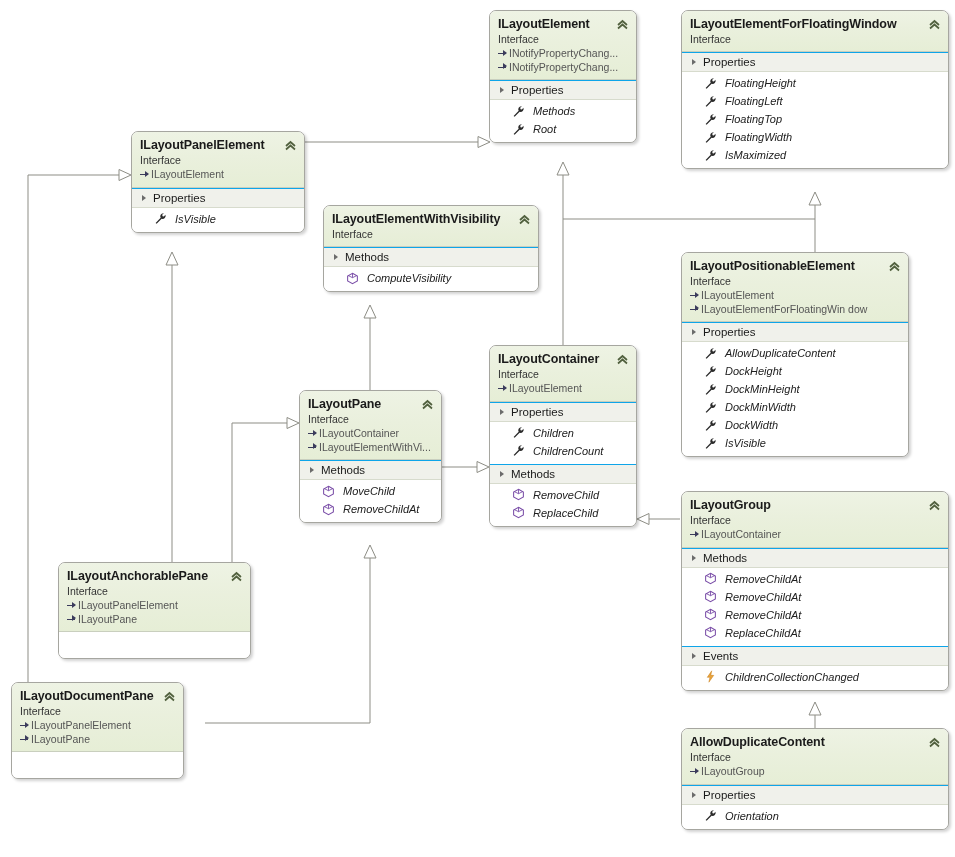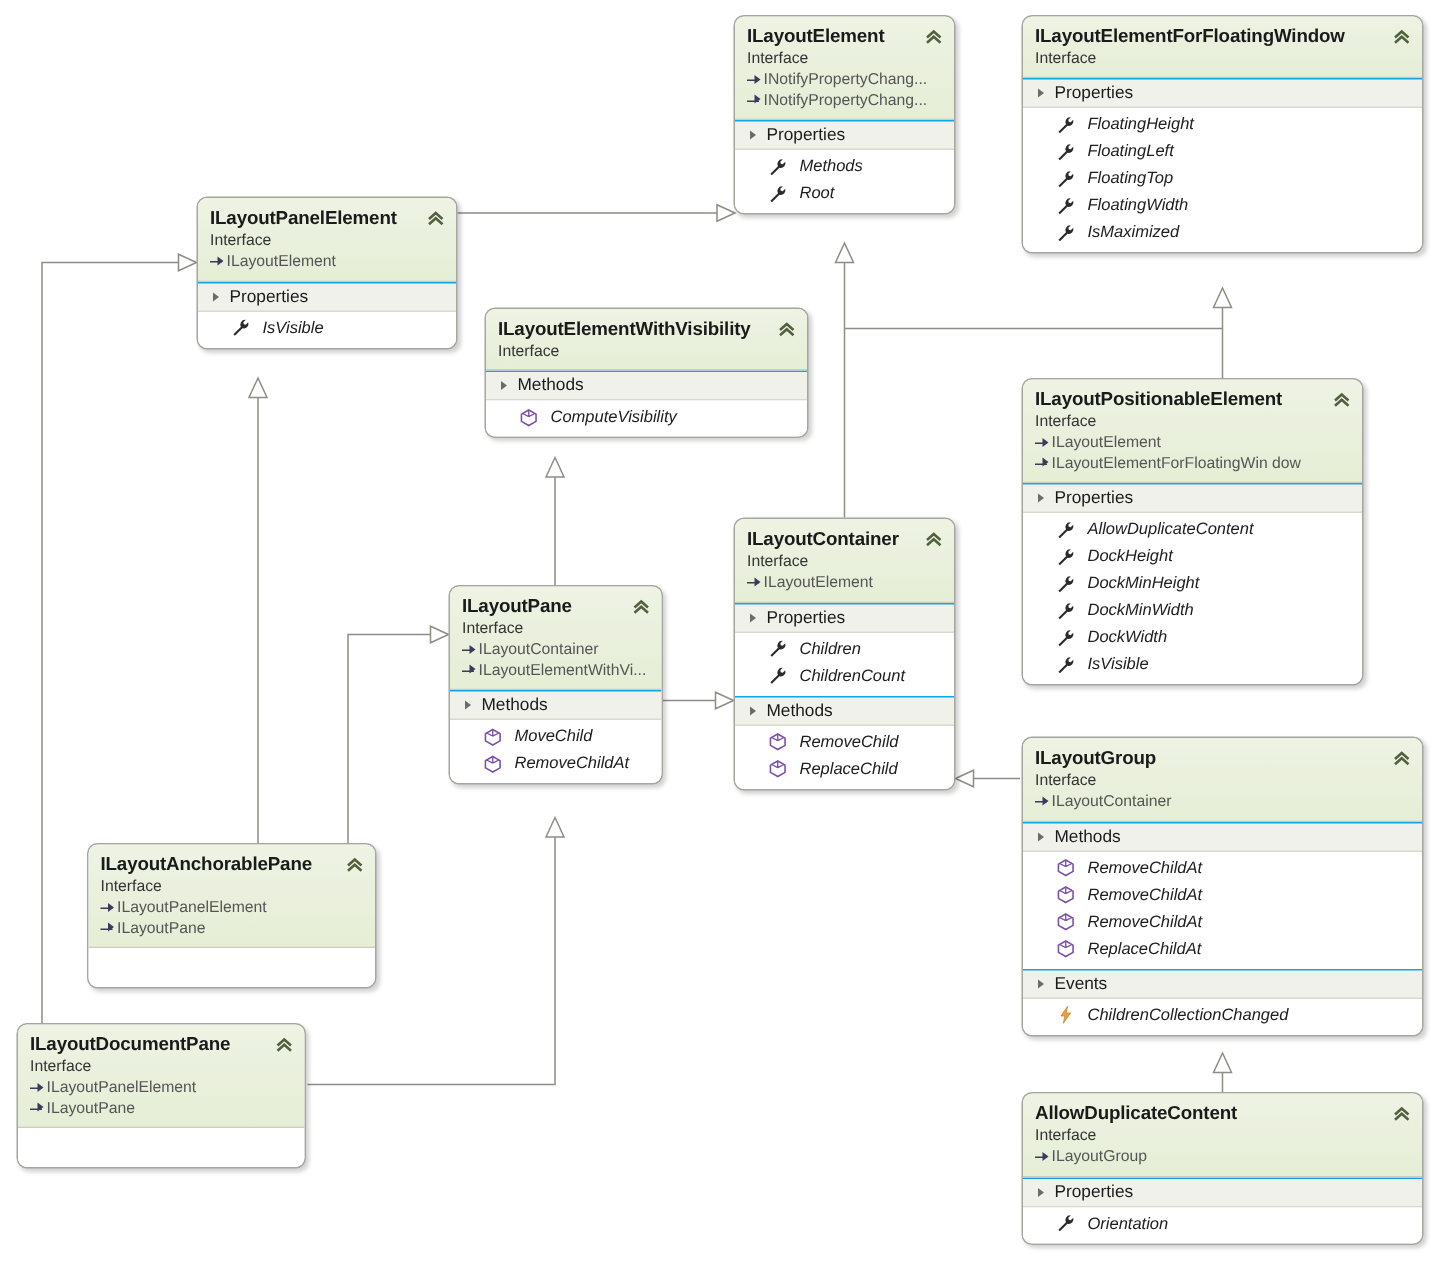--- a/index.html
+++ b/index.html
@@ -617,21 +617,21 @@
       <span class="chev">
         <svg width="13" height="13" viewBox="0 0 13 13">
             <path d="M2 7 L6.5 3 L11 7" stroke="#51603e" stroke-width="1.7" fill="none"></path>
             <path d="M2 10.5 L6.5 6.5 L11 10.5" stroke="#51603e" stroke-width="1.7" fill="none"></path>
           </svg>
       </span>
     </div>
     <div class="emptybody"></div>
   </div>
 
-  <div class="cls" style="left:11px;top:682px;width:193px;">
+  <div class="cls" style="left:11px;top:682px;width:173px;">
     <div class="hdr">
       <div class="title">ILayoutDocumentPane</div>
       <div class="stereo">Interface</div>
       <div class="baselist">
         <div class="base">
             <span class="arrowglyph"></span>
             <span>ILayoutPanelElement</span>
           </div>
         <div class="base">
             <span class="arrowglyph"></span>

